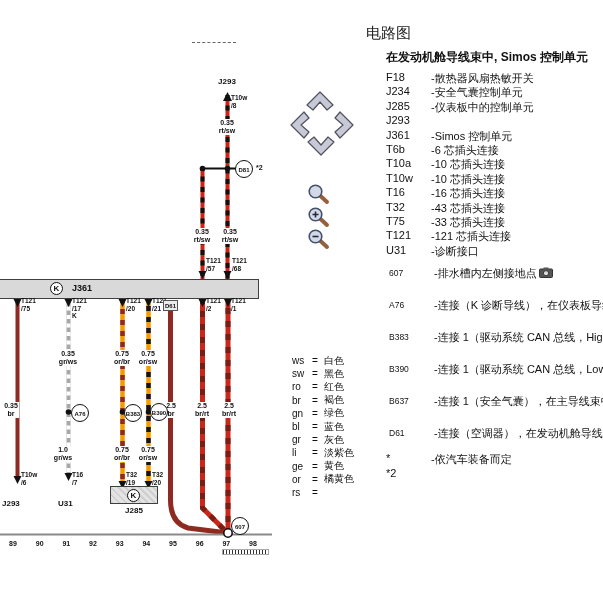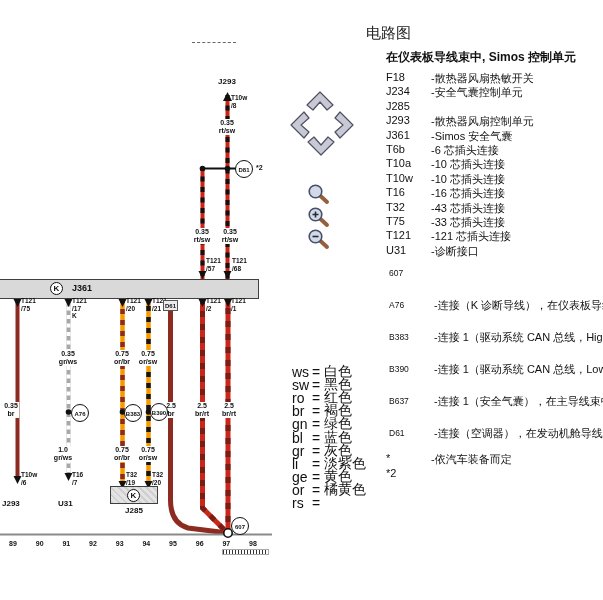--- a/index.html
+++ b/index.html
@@ -36,21 +36,21 @@
   .lg-row{display:flex;height:14.4px;align-items:flex-start;}
   .lg-row .code{width:45px;flex:none;font-size:11px;}
   .lg-row .desc{font-size:11px;white-space:nowrap;text-align:right;}
   .lg-row.sp{height:32px;}
   .lg-row.sp .code{font-size:8.5px;padding-top:2px;padding-left:3px;}
   .lg-row.sp-first{margin-top:8px;}
   .lg-row.star{height:15px;}
   .lg-row.star-first{margin-top:-6px;}
   .cam{display:inline-block;vertical-align:-1px;margin-left:2px;}
   
-  #colorkey{position:absolute;left:292px;top:365px;z-index:3;font-size:14px;}
+  #colorkey{position:absolute;left:292px;top:354px;z-index:3;font-size:10px;}
   .ck-row{display:flex;height:13.2px;align-items:center;}
   .ck-code{width:20px;}
   .ck-eq{width:12px;}
 </style>
 </head>
 <body>
 
 <div id="stage">
 
   <svg class="layer" width="603" height="600">
@@ -335,40 +335,40 @@
       </div>
       <div class="ck-row">
         <span class="ck-code">rs</span>
         <span class="ck-eq">=</span>
         <span></span>
       </div>
     </div>
 
   <div id="panel">
     <div id="page-title">电路图</div>
-    <div id="heading">在仪表板导线束中, Simos 控制单元</div>
+    <div id="heading">在发动机舱导线束中, Simos 控制单元</div>
     <div id="legend">
         <div class="lg-row">
           <span class="code">F18</span>
           <span class="desc">-散热器风扇热敏开关</span>
         </div>
         <div class="lg-row">
           <span class="code">J234</span>
           <span class="desc">-安全气囊控制单元</span>
         </div>
         <div class="lg-row">
           <span class="code">J285</span>
+          <span class="desc">-仪表板中的控制单元</span>
         </div>
         <div class="lg-row">
           <span class="code">J293</span>
-          <span class="desc">-散热器风扇控制单元</span>
         </div>
         <div class="lg-row">
           <span class="code">J361</span>
-          <span class="desc">-Simos 安全气囊</span>
+          <span class="desc">-Simos 控制单元</span>
         </div>
         <div class="lg-row">
           <span class="code">T6b</span>
           <span class="desc">-6 芯插头连接</span>
         </div>
         <div class="lg-row">
           <span class="code">T10a</span>
           <span class="desc">-10 芯插头连接</span>
         </div>
         <div class="lg-row">
@@ -390,20 +390,25 @@
         <div class="lg-row">
           <span class="code">T121</span>
           <span class="desc">-121 芯插头连接</span>
         </div>
         <div class="lg-row">
           <span class="code">U31</span>
           <span class="desc">-诊断接口</span>
         </div>
         <div class="lg-row sp sp-first">
           <span class="code">607</span>
+          <span class="desc">-排水槽内左侧接地点<svg width="14" height="11" viewBox="0 0 14 11" class="cam">
+              <rect x="0.5" y="2" width="13" height="8.5" rx="1" fill="#555" stroke="#333"></rect>
+              <rect x="4.5" y="0.5" width="5" height="3" fill="#555"></rect>
+              <circle cx="7" cy="6.2" r="2.6" fill="#ddd" stroke="#333"></circle>
+            </svg></span>
         </div>
         <div class="lg-row sp">
           <span class="code">A76</span>
           <span class="desc">-连接（K 诊断导线），在仪表板导线束中</span>
         </div>
         <div class="lg-row sp">
           <span class="code">B383</span>
           <span class="desc">-连接 1（驱动系统 CAN 总线，High），在</span>
         </div>
         <div class="lg-row sp">

